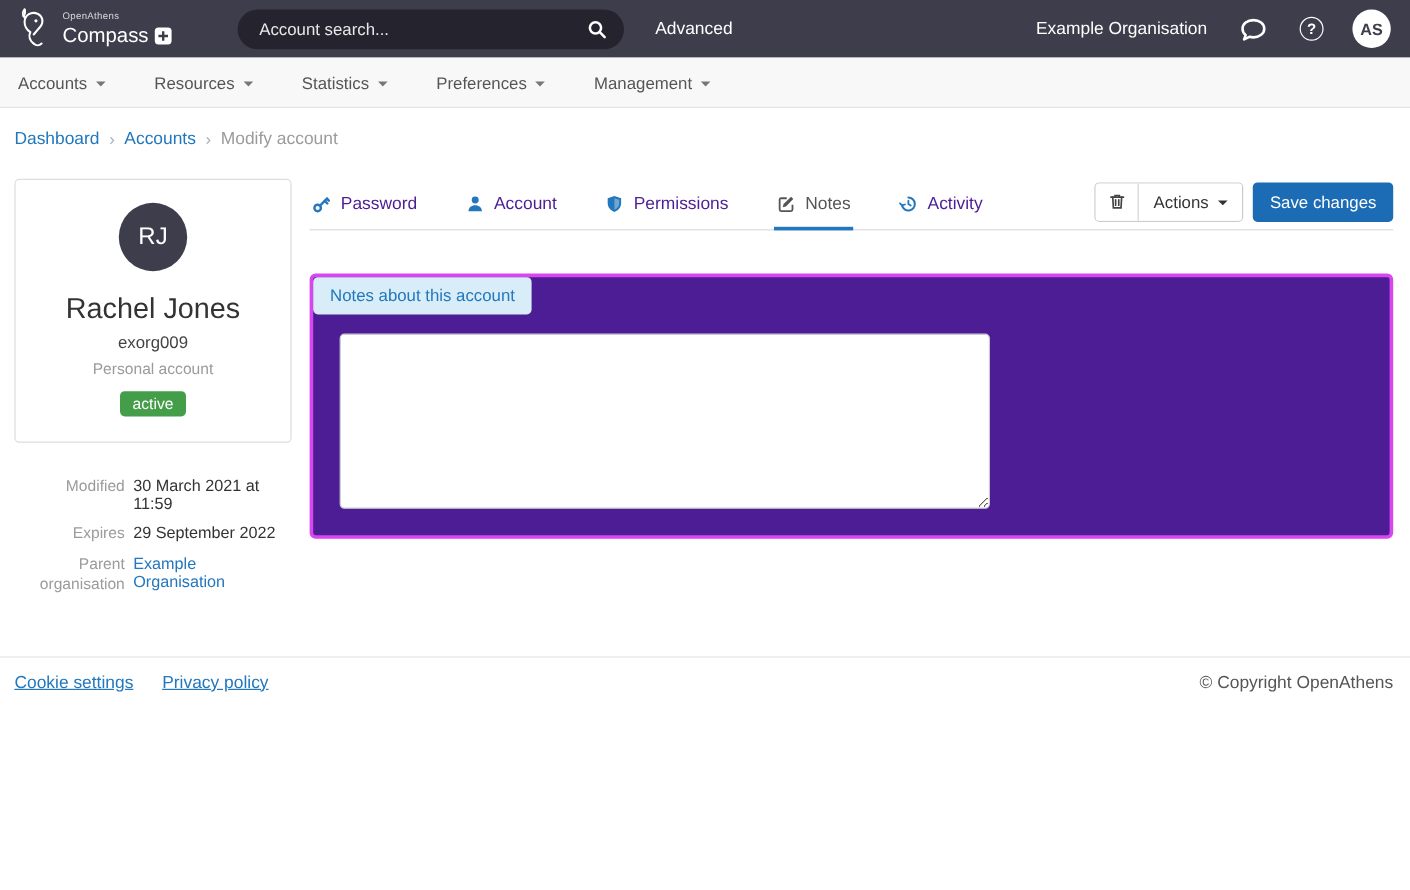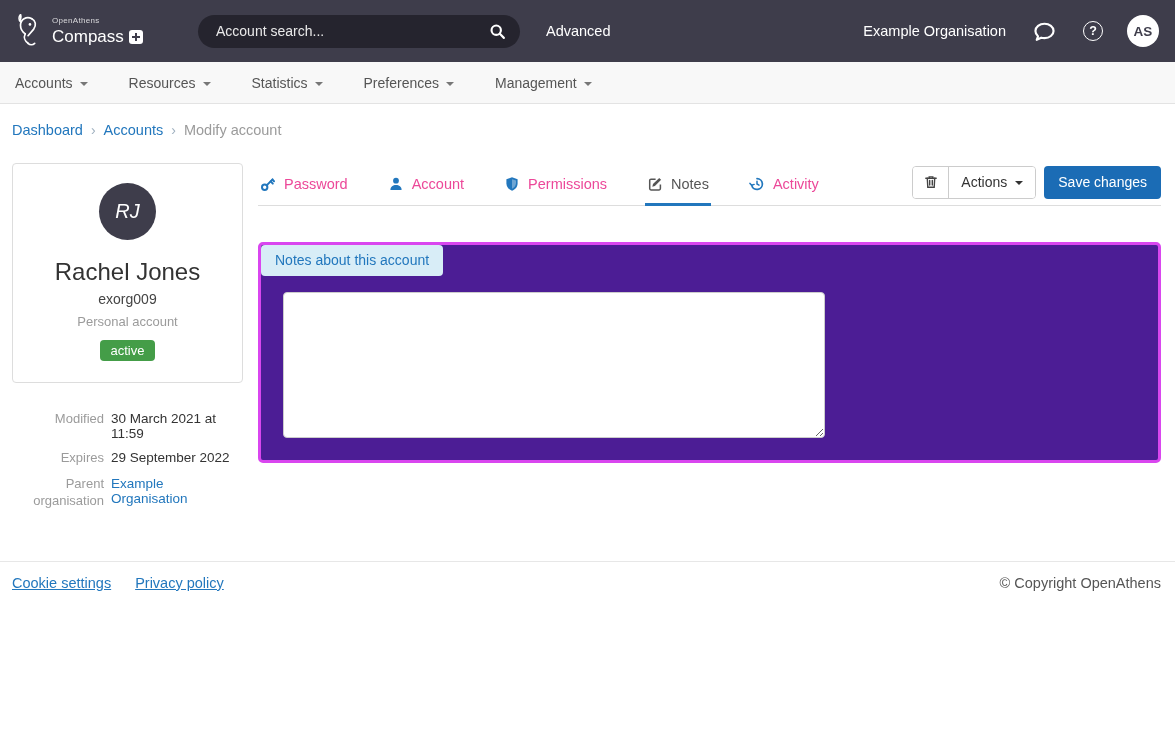--- a/index.html
+++ b/index.html
@@ -7,21 +7,21 @@
   body {
     width: 1175px; height: 742px;
     background: #fff; overflow: hidden;
     font-family: "Liberation Sans", sans-serif;
     color: #333;
   }
   a { text-decoration: none; }
 
   
   .header {
-    height: 62px; background: #3e3d4b;
+    height: 48px; background: #3e3d4b;
     display: flex; align-items: center;
     padding: 0 16px 0 12px;
   }
   .brand { display: flex; align-items: center; gap: 6px; width: 186px; flex: none; cursor: pointer; }
   .brand-text { display: flex; flex-direction: column; line-height: 1; }
   .brand-small { font-size: 8px; color: rgba(255,255,255,.78); margin-bottom: 3px; letter-spacing: .3px; }
   .brand-row { display: flex; align-items: center; gap: 5px; }
   .brand-large { font-size: 17px; color: #fff; }
   .plus-badge { width: 14px; height: 14px; background: #fff; border-radius: 3px; display: flex; align-items: center; justify-content: center; }
   .search-pill {
@@ -58,37 +58,37 @@
   .crumb-link { color: #2277bd; cursor: pointer; }
   .crumb-sep { color: #9fb0bf; font-size: 14px; }
   .crumb-current { color: #9b9b9b; }
 
   
   .main { display: flex; margin: 25px 14px 0 12px; gap: 15px; }
   .left-col { width: 231px; flex: none; }
   .card { background: #fff; border: 1px solid #ddd; border-radius: 4px; text-align: center; padding: 19px 10px 21px; }
   .card-avatar {
     width: 57px; height: 57px; border-radius: 50%; background: #3e3d4b; color: #fff;
-    font-size: 20px; display: flex; align-items: center; justify-content: center; margin: 0 auto; font-style: italic;
+    font-size: 20px; display: flex; align-items: center; justify-content: center; margin: 0 auto;
   }
   .card-name { font-size: 24px; color: #333; margin-top: 18px; }
   .card-username { font-size: 14px; color: #444; margin-top: 5px; }
   .card-type { font-size: 13px; color: #9b9b9b; margin-top: 7px; }
   .badge { display: inline-block; background: #449d48; color: #fff; font-size: 13px; padding: 3px 11px; border-radius: 4px; margin-top: 11px; cursor: default; }
 
   .details { margin-top: 28px; }
   .detail-row { display: flex; margin-bottom: 9px; align-items: baseline; }
   .detail-label { width: 92px; flex: none; text-align: right; color: #9b9b9b; font-size: 13px; margin-right: 7px; line-height: 1.3; }
   .detail-value { font-size: 13.5px; color: #333; }
   .detail-link { color: #2277bd; cursor: pointer; }
 
   .right-col { flex: 1; min-width: 0; }
   .tab-row { display: flex; align-items: center; border-bottom: 1px solid #ddd; }
   .tab {
-    display: flex; align-items: center; gap: 8px; color: #ec4899; font-size: 14.5px;
+    display: flex; align-items: center; gap: 8px; color: #4c1d95; font-size: 14.5px;
     padding: 13px 2px 11px; margin-right: 36px; margin-bottom: -1px;
     border-bottom: 3px solid transparent; cursor: pointer;
   }
   .tab.active { color: #555; border-bottom-color: #2277bd; }
   .toolbar { margin-left: auto; display: flex; align-items: center; gap: 8px; padding-bottom: 4px; }
   .btn-group { display: flex; border: 1px solid #ccc; border-radius: 4px; overflow: hidden; background: #fff; }
   .btn-icon { width: 36px; height: 31px; display: flex; align-items: center; justify-content: center; background: #fff; border: none; border-right: 1px solid #ccc; cursor: pointer; }
   .btn-actions { display: flex; align-items: center; gap: 8px; padding: 0 12px; height: 31px; background: #fff; border: none; font-size: 14px; color: #333; cursor: pointer; font-family: inherit; }
   .btn-actions .caret { border-top-color: #333; }
   .btn-save { height: 33px; background: #1b6cb5; color: #fff; border: none; border-radius: 4px; font-size: 14px; padding: 0 14px; cursor: pointer; font-family: inherit; }

